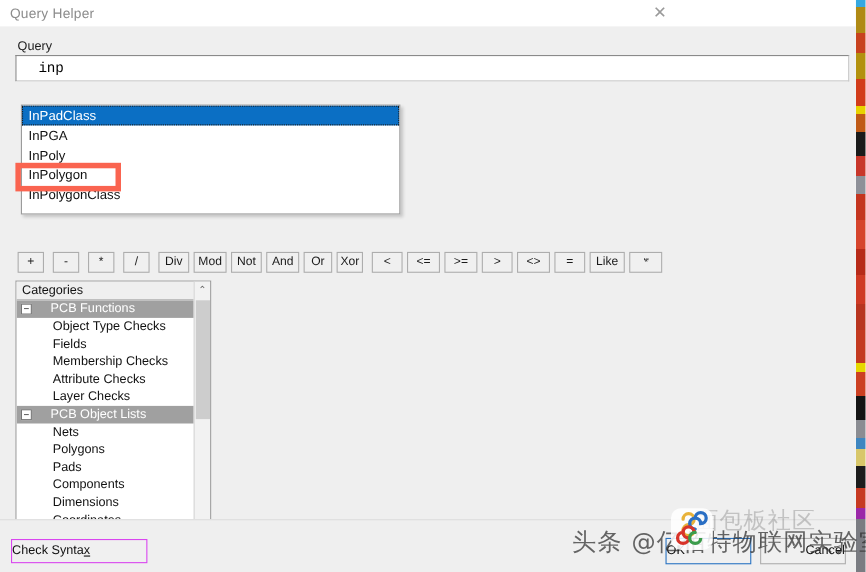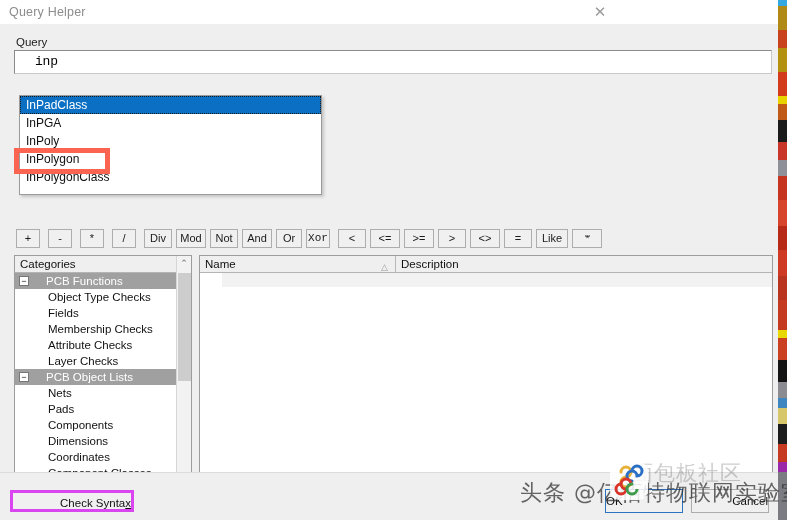--- a/index.html
+++ b/index.html
@@ -117,21 +117,21 @@
     font-family: "Liberation Mono", monospace;
     font-size: 13px;
     color: #000;
     letter-spacing: -.2px;
   }
 
   
   #autocomplete {
     position: absolute;
     left: 19px; top: 71px;
-    width: 303px; height: 100px;
+    width: 345px; height: 100px;
     background: #ffffff;
     border: 1px solid #9b9b9b;
     box-shadow: 2px 2px 3px rgba(0,0,0,.18);
     box-sizing: border-box;
     overflow: hidden;
   }
   .ac-item {
     height: 18px;
     line-height: 18px;
     padding-left: 6px;
@@ -357,25 +357,25 @@
     left: 0; top: 472px;
     width: 778px; height: 48px;
     background: #efefef;
     border-top: 1px solid #dcdcdc;
   }
   #check-syntax-btn {
     position: absolute;
     left: 10px; top: 490px;
     width: 124px; height: 22px;
     background: #f0f0f0;
-    border: 3px solid #d946ef;
+    border: 1px solid #d946ef;
     box-sizing: border-box;
     font-size: 11.5px;
     line-height: 20px;
-    text-align: right;
+    text-align: left;
     color: #111;
     cursor: pointer;
     user-select: none;
   }
   #check-syntax-btn u { text-decoration: underline; }
 
   #ok-btn {
     position: absolute;
     left: 605px; top: 489px;
     width: 78px; height: 24px;
@@ -469,21 +469,21 @@
     <div id="oper-row">
         <div class="op-btn" style="left: 0px; width: 24px;">+</div>
         <div class="op-btn" style="left: 32px; width: 24px;">-</div>
         <div class="op-btn" style="left: 64px; width: 24px;">*</div>
         <div class="op-btn" style="left: 96px; width: 24px;">/</div>
         <div class="op-btn" style="left: 128px; width: 28px;">Div</div>
         <div class="op-btn" style="left: 160px; width: 30px;">Mod</div>
         <div class="op-btn" style="left: 194px; width: 28px;">Not</div>
         <div class="op-btn" style="left: 226px; width: 30px;">And</div>
         <div class="op-btn" style="left: 260px; width: 26px;">Or</div>
-        <div class="op-btn" style="left: 290px; width: 24px; font-family: Liberation Mono, monospace;">Xor</div>
+        <div class="op-btn" style="left: 290px; width: 24px;">Xor</div>
         <div class="op-btn" style="left: 322px; width: 28px;">&lt;</div>
         <div class="op-btn" style="left: 354px; width: 30px;">&lt;=</div>
         <div class="op-btn" style="left: 388px; width: 30px;">&gt;=</div>
         <div class="op-btn" style="left: 422px; width: 28px;">&gt;</div>
         <div class="op-btn" style="left: 454px; width: 30px;">&lt;&gt;</div>
         <div class="op-btn" style="left: 488px; width: 28px;">=</div>
         <div class="op-btn" style="left: 520px; width: 32px;">Like</div>
         <div class="op-btn icon-btn" style="left: 556px; width: 30px;">'*'</div>
       </div>
 
@@ -494,48 +494,34 @@
       </div>
       <div id="cat-body">
           <div class="tree-row group"><span class="tree-toggle">−</span><span>PCB Functions</span></div>
           <div class="tree-row leaf"><span>Object Type Checks</span></div>
           <div class="tree-row leaf"><span>Fields</span></div>
           <div class="tree-row leaf"><span>Membership Checks</span></div>
           <div class="tree-row leaf"><span>Attribute Checks</span></div>
           <div class="tree-row leaf"><span>Layer Checks</span></div>
           <div class="tree-row group"><span class="tree-toggle">−</span><span>PCB Object Lists</span></div>
           <div class="tree-row leaf"><span>Nets</span></div>
+          <div class="tree-row leaf"><span>Polygons</span></div>
           <div class="tree-row leaf"><span>Pads</span></div>
           <div class="tree-row leaf"><span>Components</span></div>
           <div class="tree-row leaf"><span>Dimensions</span></div>
           <div class="tree-row leaf"><span>Coordinates</span></div>
           <div class="tree-row leaf"><span>Component Classes</span></div>
         </div>
       <div id="cat-scrollbar">
         <div id="cat-sb-up" class="sb-arrow">⌃</div>
         <div id="cat-sb-thumb"></div>
         <div id="cat-sb-down" class="sb-arrow">⌄</div>
       </div>
     </div>
 
-    <div id="name-panel">
-      <div id="name-header">
-        <div id="col-name" class="col-head">
-          <span>Name</span>
-          <span id="col-name-arrow">△</span>
-        </div>
-        <div id="col-desc" class="col-head">
-          <span>Description</span>
-        </div>
-      </div>
-      <div id="name-body">
-        <div id="name-gutter"></div>
-        <div id="name-firstrow"></div>
-      </div>
-    </div>
 
     <div id="mask-label">Mask</div>
     <div id="mask-input"></div>
 
   </div>
 
   <div id="bottom-bar"></div>
 
   <div id="check-syntax-btn">
     <span>Check Synta</span><u>x</u>

